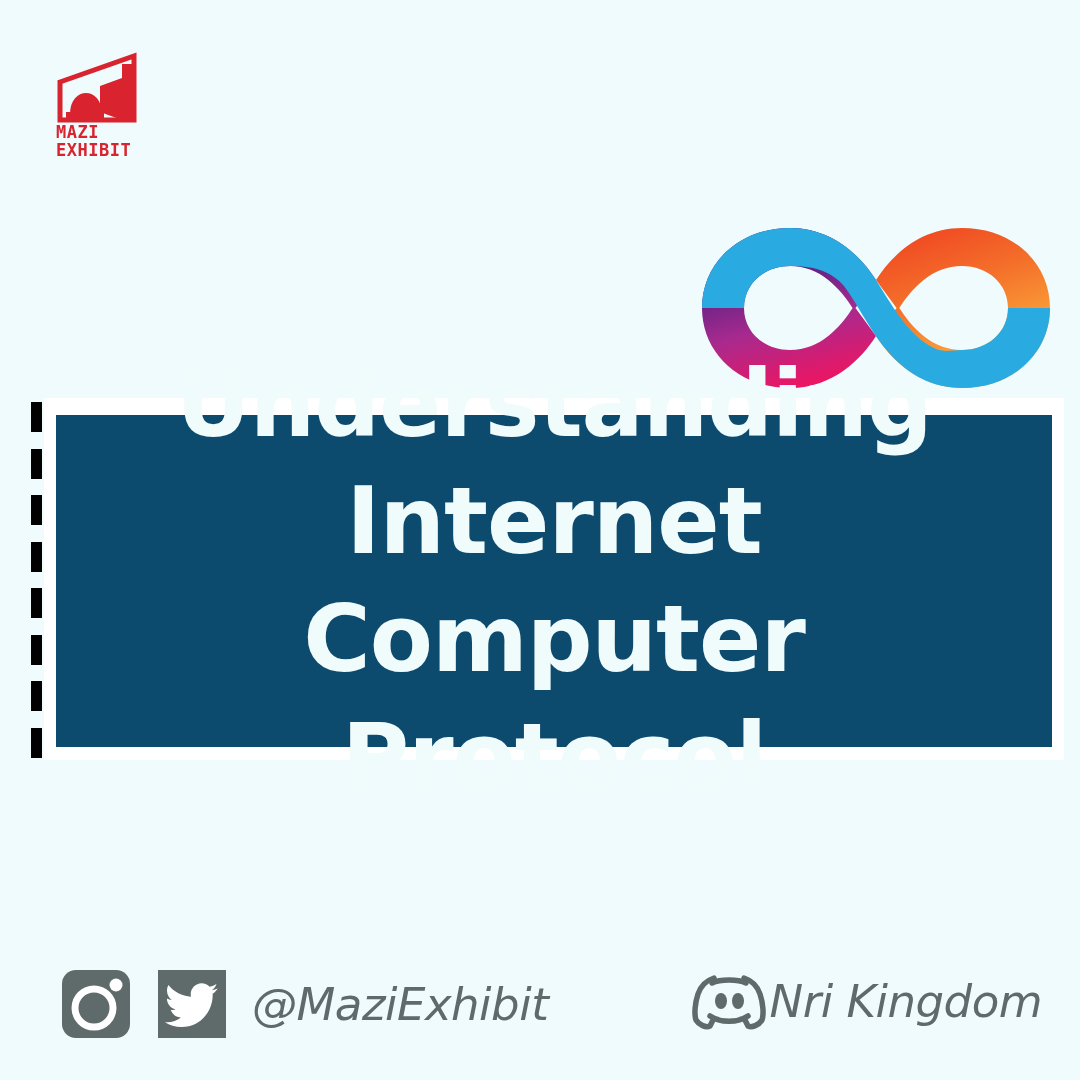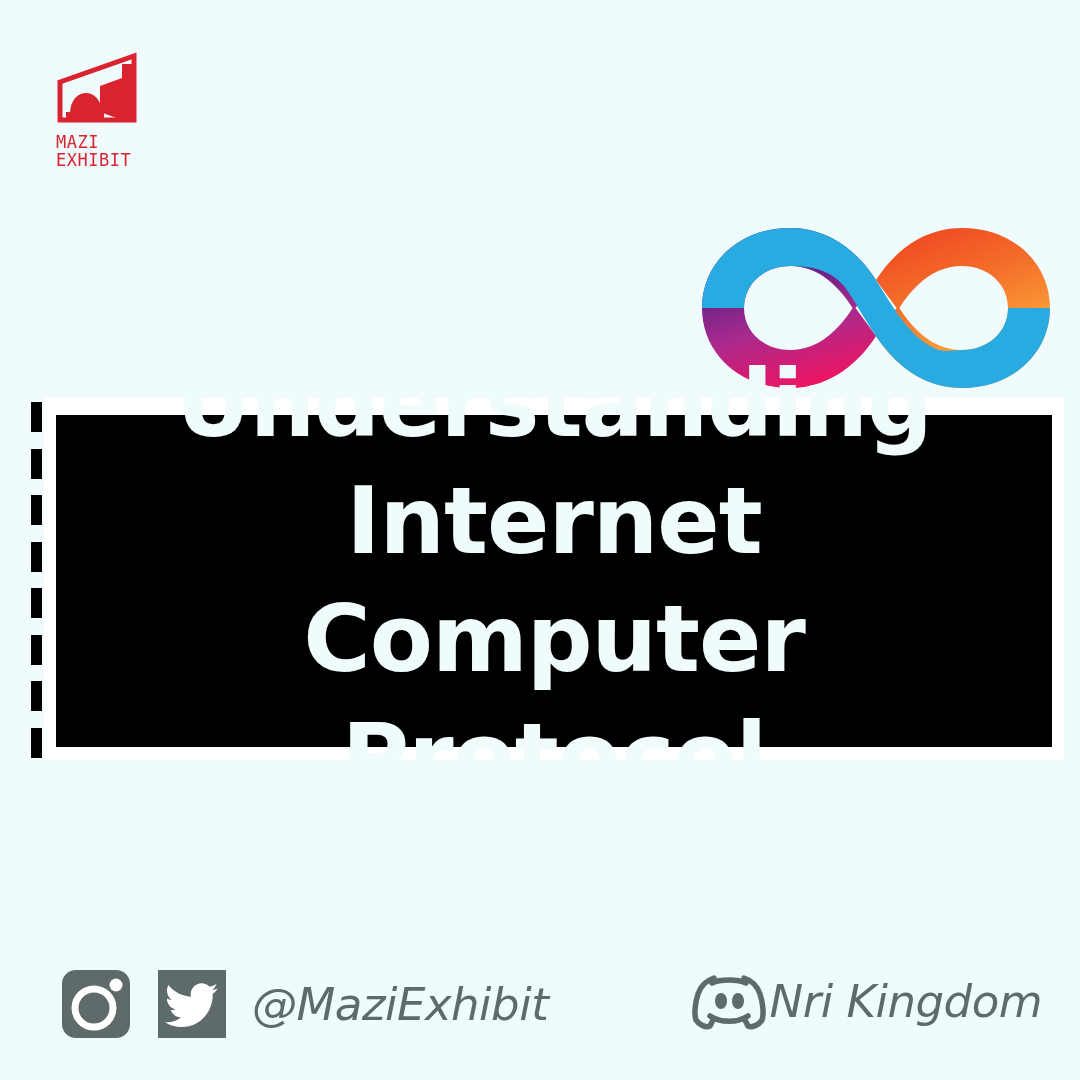--- a/index.html
+++ b/index.html
@@ -30,24 +30,24 @@
     left: 56px;
     top: 52px;
     width: 120px;
   }
   .brand-mark {
     display: block;
     width: 92px;
     height: 72px;
   }
   .brand-name {
-    margin-top: 10px;
+    margin-top: 0;
     color: #d9232e;
     font-family: "DejaVu Sans Mono", monospace;
-    font-weight: 400;
+    font-weight: 700;
     font-size: 17px;
     line-height: 1.05;
     letter-spacing: 0.5px;
     white-space: pre-line;
   }
 
   
   .ic-logo {
     position: absolute;
     left: 694px;
@@ -80,21 +80,21 @@
     left: 44px;
     top: 398px;
     width: 1020px;
     height: 362px;
     background: #ffffff;
     padding: 17px 12px 13px 12px;
   }
   .title-plate {
     width: 100%;
     height: 100%;
-    background: #000000;
+    background: #0c4a6e;
     display: flex;
     align-items: center;
   }
   .title-text {
     color: #f0fbfb;
     font-family: "DejaVu Sans", sans-serif;
     font-weight: 700;
     font-size: 92px;
     line-height: 1.28;
     text-align: center;

